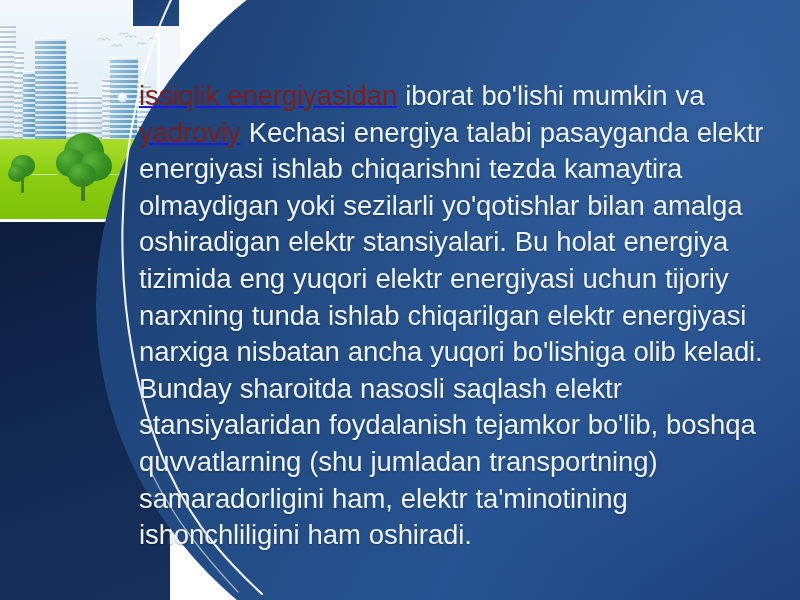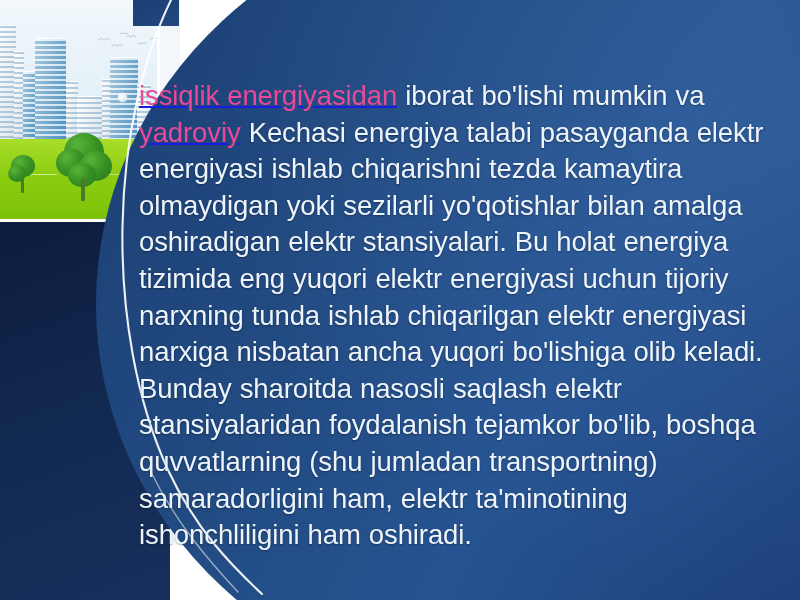--- a/index.html
+++ b/index.html
@@ -215,21 +215,21 @@
     color: #eef4fb;
     font-family: "Liberation Sans", sans-serif;
     font-size: 27.5px;
     line-height: 36.6px;
     letter-spacing: -0.1px;
     text-shadow: 0 1px 2px rgba(0,0,0,.35);
     word-spacing: 0.5px;
   }
 
   .link {
-    color: #ec4899;
+    color: #7f1d1d;
     text-decoration: underline;
     text-decoration-color: #1c1ce0;
     text-underline-offset: 1px;
     text-shadow: none;
   }
 </style>
 </head>
 <body>
 
 <div id="slide">

